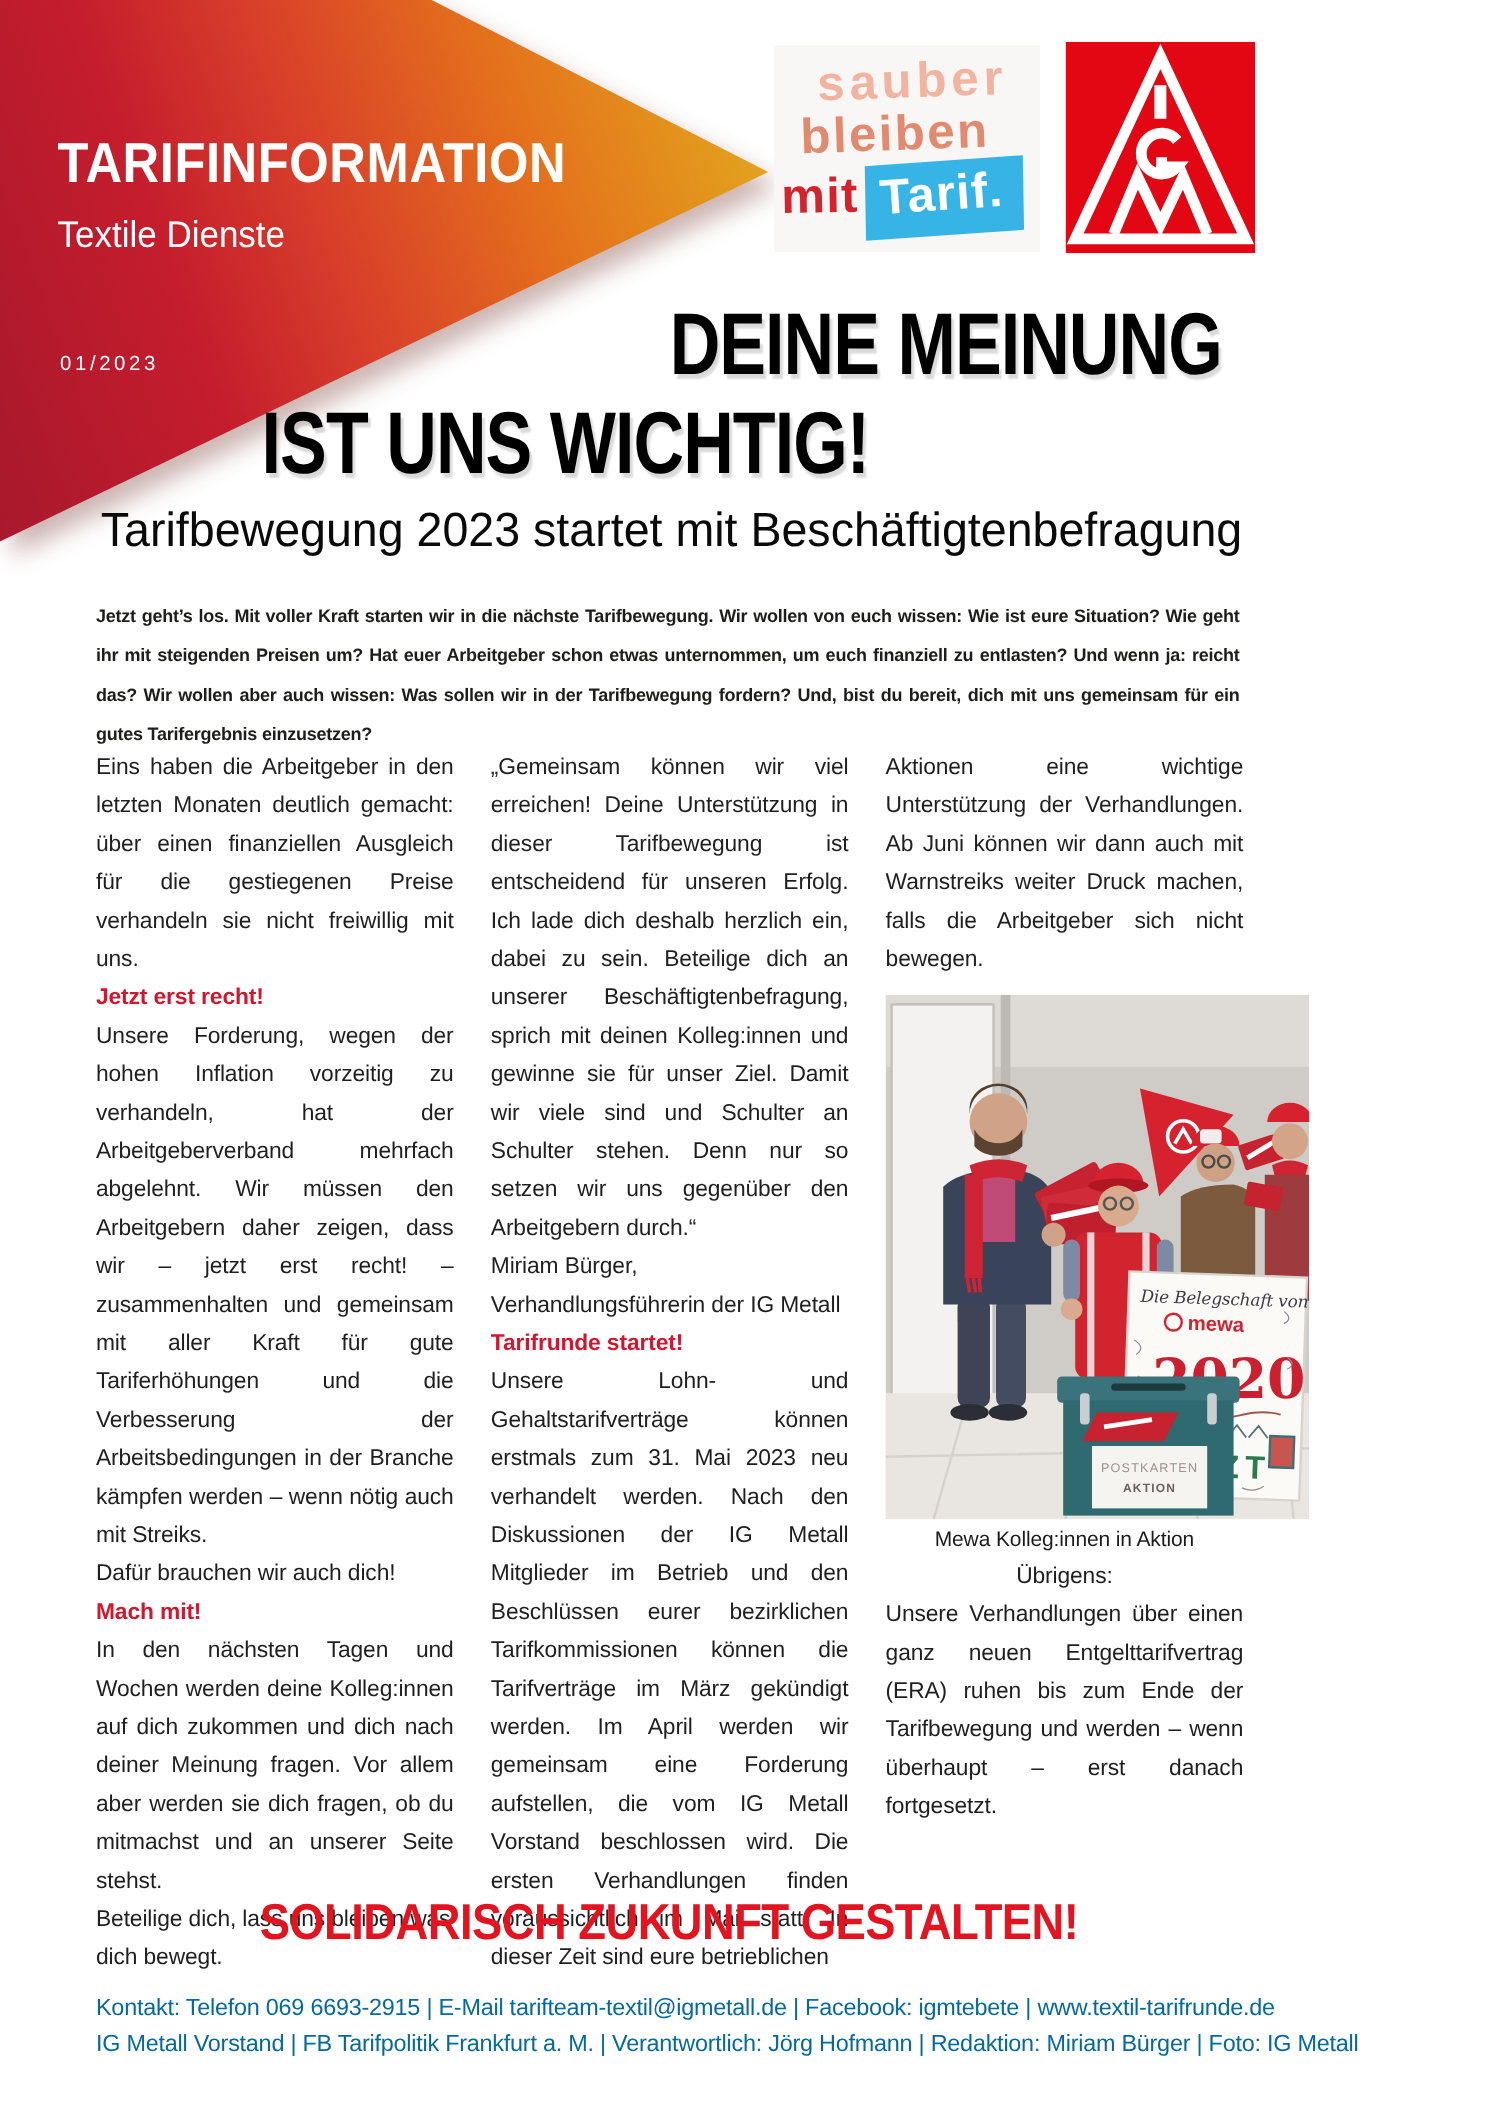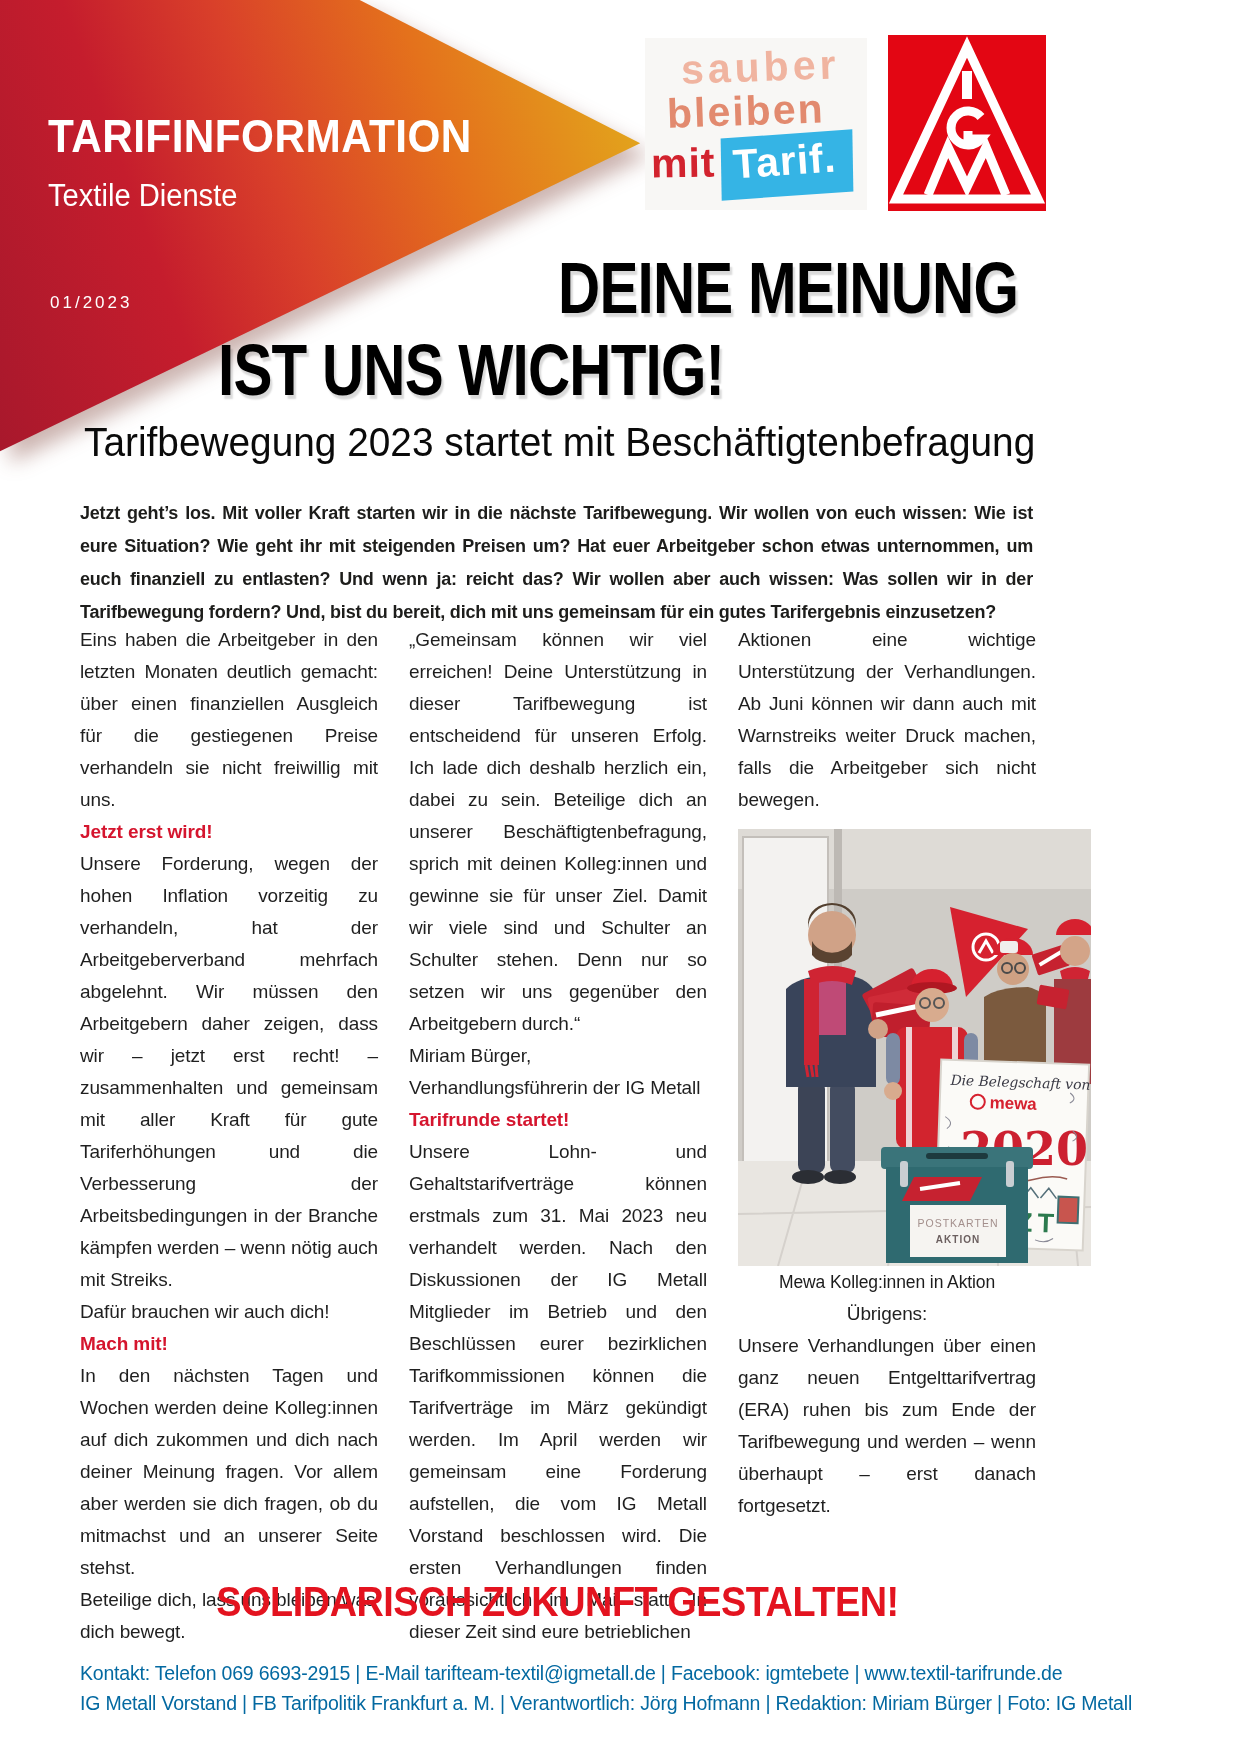--- a/index.html
+++ b/index.html
@@ -36,21 +36,21 @@
 
   
   .hl { position:absolute; color:#000; font-weight:900; font-size:73px; white-space:nowrap;
     letter-spacing:-1px; text-shadow:3px 4px 2px rgba(0,0,0,.15); }
   .hl1 { right:222px; top:246px; transform:scaleX(.8); transform-origin:right; }
   .hl2 { left:218px; top:328px; transform:scaleX(.8); transform-origin:left; }
   .subhead { position:absolute; left:84px; top:420px; font-size:40px; font-weight:400; color:#0a0a0a;
     transform:scaleX(.97); transform-origin:left; white-space:nowrap; }
 
   
-  .intro { position:absolute; left:80px; top:497px; width:953px; font-size:18px; font-weight:700;
+  .intro { position:absolute; left:80px; top:497px; width:953px; font-size:15px; font-weight:700;
     color:#1d1d1b; line-height:33px; text-align:justify; letter-spacing:-.2px; }
 
   
   .columns { position:absolute; left:80px; top:624px; width:955px; display:flex; gap:31px; }
   .col { width:298px; flex:0 0 298px; font-size:19px; line-height:32px; color:#1f1f1f;
     text-align:justify; letter-spacing:-.1px; }
   .col p { margin:0; }
   .redhead { color:#d5152e; font-weight:700; margin:30px 0 0 0; text-align:left; }
   .attr { text-align:left; }
 
@@ -96,21 +96,21 @@
   <div class="hl hl1">DEINE MEINUNG</div>
   <div class="hl hl2">IST UNS WICHTIG!</div>
   <div class="subhead">Tarifbewegung 2023 startet mit Beschäftigtenbefragung</div>
 
   <p class="intro">Jetzt geht’s los. Mit voller Kraft starten wir in die nächste Tarifbewegung. Wir wollen von euch wissen: Wie ist eure Situation? Wie geht ihr mit steigenden Preisen um? Hat euer Arbeitgeber schon etwas unternommen, um euch finanziell zu entlasten? Und wenn ja: reicht das? Wir wollen aber auch wissen: Was sollen wir in der Tarifbewegung fordern? Und, bist du bereit, dich mit uns gemeinsam für ein gutes Tarifergebnis einzusetzen?</p>
 
   <div class="columns">
 
     <div class="col">
       <p>Eins haben die Arbeitgeber in den letzten Monaten deutlich gemacht: über einen finanziellen Ausgleich für die gestiegenen Preise verhandeln sie nicht freiwillig mit uns.</p>
-      <p class="redhead">Jetzt erst wird!</p>
+      <p class="redhead">Jetzt erst recht!</p>
       <p>Unsere Forderung, wegen der hohen Inflation vorzeitig zu verhandeln, hat der Arbeitgeberverband mehrfach abgelehnt. Wir müssen den Arbeitgebern daher zeigen, dass wir – jetzt erst recht! – zusammenhalten und gemeinsam mit aller Kraft für gute Tariferhöhungen und die Verbesserung der Arbeitsbedingungen in der Branche kämpfen werden – wenn nötig auch mit Streiks.</p>
       <p class="attr">Dafür brauchen wir auch dich!</p>
       <p class="redhead">Mach mit!</p>
       <p>In den nächsten Tagen und Wochen werden deine Kolleg:innen auf dich zukommen und dich nach deiner Meinung fragen. Vor allem aber werden sie dich fragen, ob du mitmachst und an unserer Seite stehst.</p>
       <p class="attr">Beteilige dich, lass uns bleiben was dich bewegt.</p>
     </div>
 
     <div class="col">
       <p>„Gemeinsam können wir viel erreichen! Deine Unterstützung in dieser Tarifbewegung ist entscheidend für unseren Erfolg. Ich lade dich deshalb herzlich ein, dabei zu sein. Beteilige dich an unserer Beschäftigtenbefragung, sprich mit deinen Kolleg:innen und gewinne sie für unser Ziel. Damit wir viele sind und Schulter an Schulter stehen. Denn nur so setzen wir uns gegenüber den Arbeitgebern durch.“</p>
       <p class="attr">Miriam Bürger,</p>

